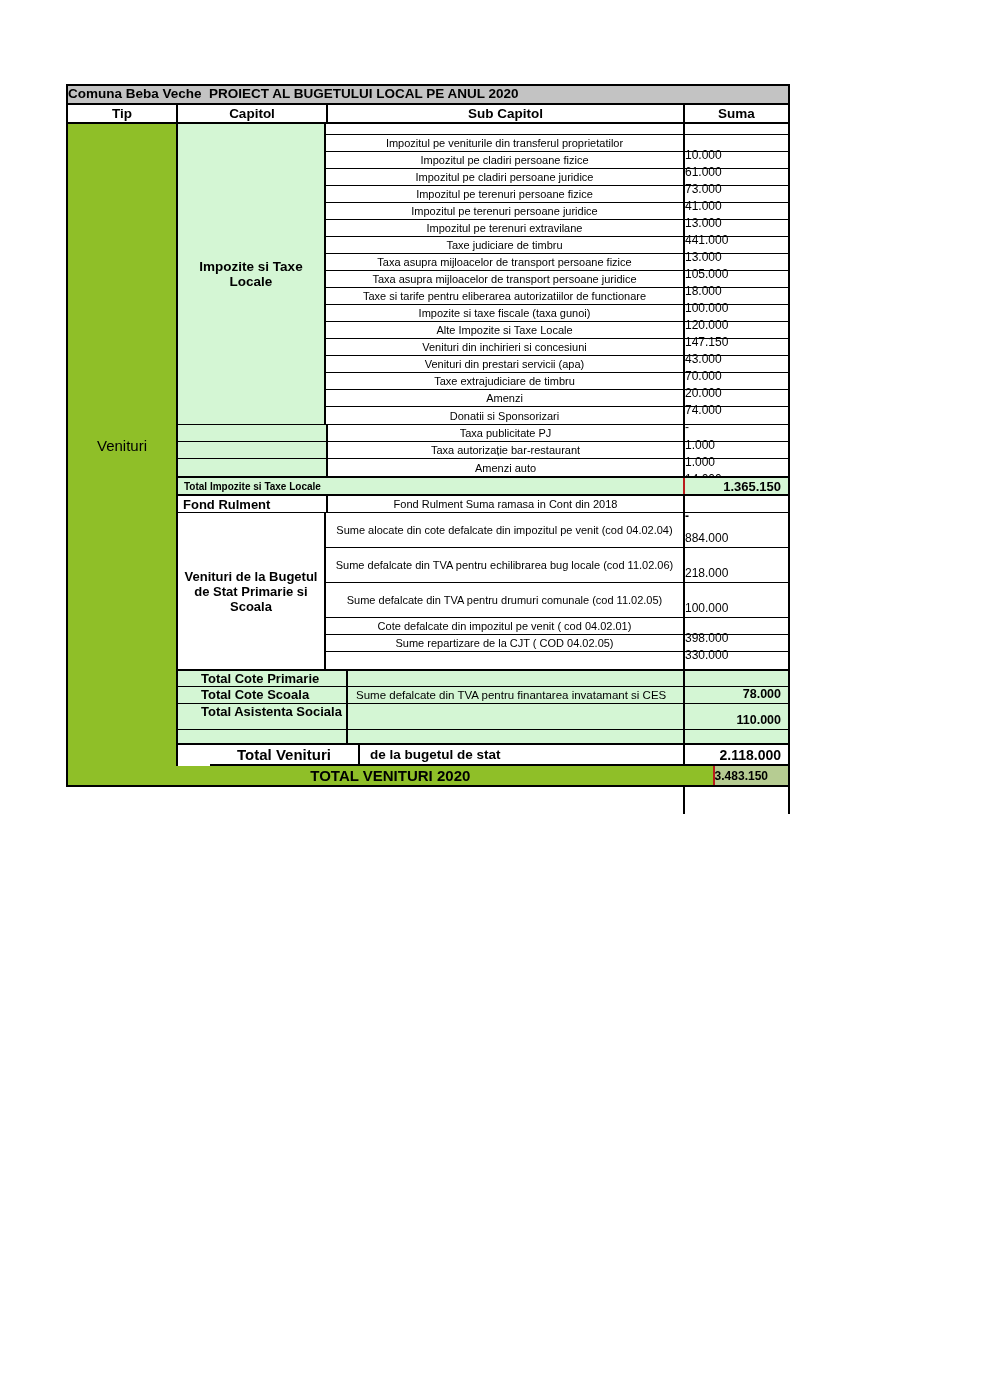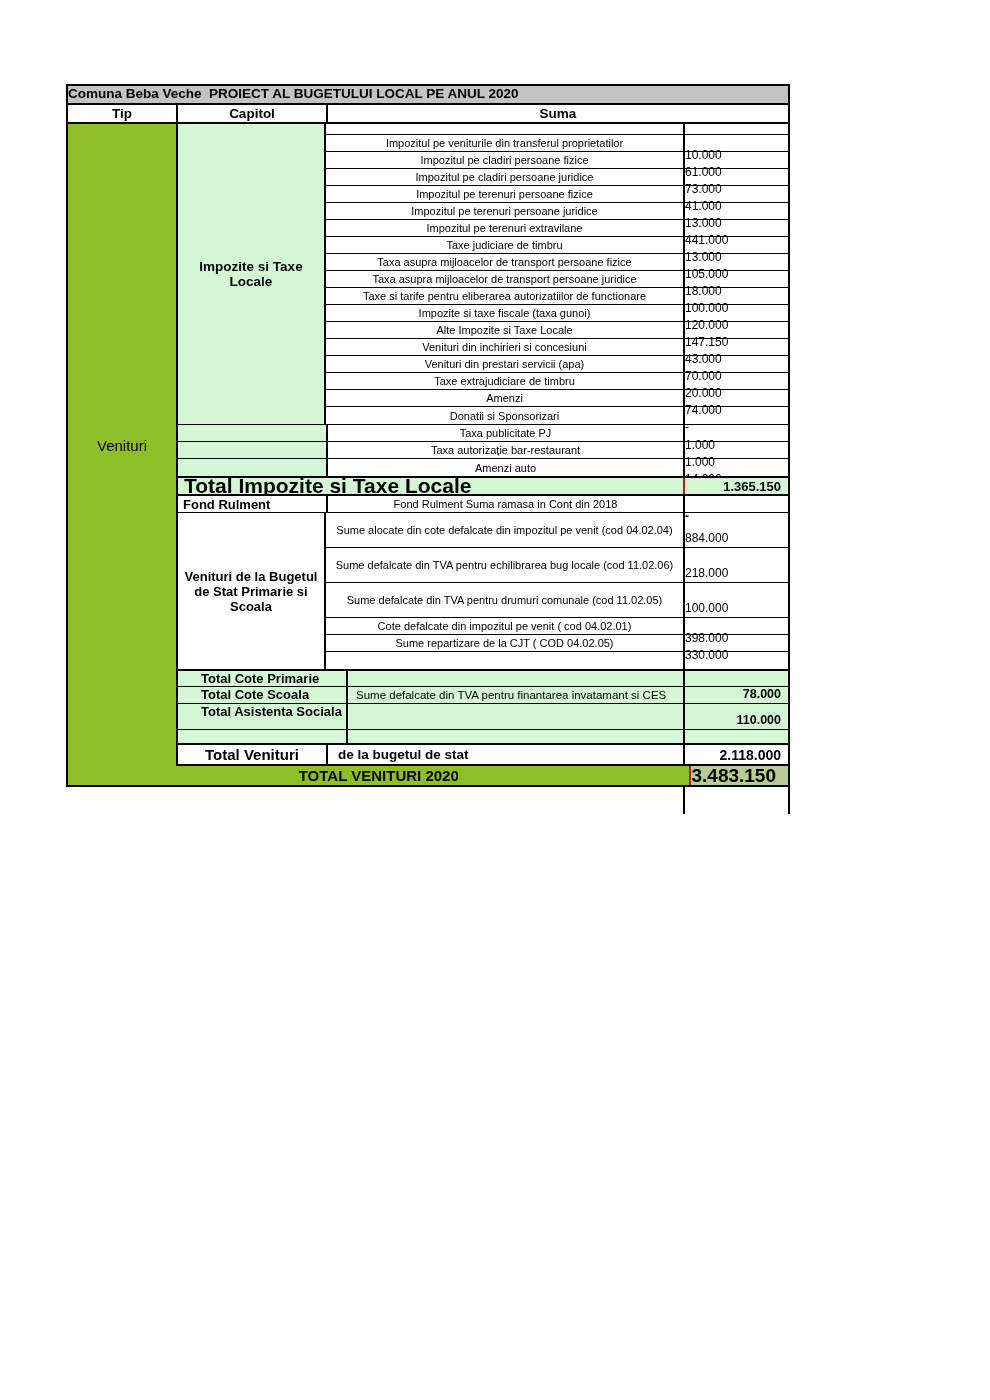--- a/index.html
+++ b/index.html
@@ -59,63 +59,64 @@
   .row.blank{height:11px;}
   .row.tall{height:35px;}
   .row.tall .suma{align-items:flex-end;padding-bottom:2px;}
   .suma.dash{padding-right:17px;}
   [data-repeat] .row:last-child{border-bottom:none;}
 
   .xcap{width:150px;border-right:2px solid #000;background:var(--lightgreen);}
   .xcap.white{background:#fff;font-weight:bold;font-size:13px;display:flex;align-items:center;padding-left:5px;}
 
   .total-impozite{display:flex;height:20px;border-top:2px solid #000;border-bottom:2px solid #000;background:var(--lightgreen);font-weight:bold;}
-  .total-impozite .lbl{flex:1;font-size:21px;padding-left:6px;border-right:2px solid #b91c1c;display:flex;align-items:center;}
+  .total-impozite .lbl{flex:1;font-size:10px;padding-left:6px;border-right:2px solid #b91c1c;display:flex;align-items:center;}
   .total-impozite .val{width:103px;font-size:13px;display:flex;align-items:center;justify-content:flex-end;padding-right:7px;}
 
   .fond-row{display:flex;height:17px;border-bottom:1px solid #000;background:#fff;}
   .fond-row .suma{font-weight:bold;}
 
   .section.buget{border-bottom:2px solid #000;}
 
   .trow{display:flex;border-bottom:1px solid #000;background:var(--lightgreen);}
   .trow .tcap{width:150px;border-right:2px solid #000;font-weight:bold;font-size:13px;padding:1px 2px 0 3px;line-height:13px;margin-left:20px;}
   .trow .tsub{flex:1;border-right:2px solid #000;font-size:11.5px;display:flex;align-items:center;padding-left:8px;}
   .trow .tval{width:103px;font-weight:bold;font-size:12.5px;display:flex;align-items:flex-end;justify-content:flex-end;padding:0 7px 2px 0;}
   .trow.h16{height:16px;}
   .trow.h17{height:17px;}
   .trow.h26{height:26px;}
   .trow.spacer{height:15px;border-bottom:2px solid #000;}
 
-  .total-venituri{display:flex;height:21px;border-bottom:2px solid #000;background:#fff;font-weight:bold;}
+  .total-venituri{display:flex;height:21px;border-bottom:2px solid #000;background:#fff;font-weight:bold;margin-left:32px;}
   .total-venituri .tcap2{width:150px;border-right:2px solid #000;font-size:15px;display:flex;align-items:center;justify-content:center;}
   .total-venituri .tsub2{flex:1;border-right:2px solid #000;font-size:13.5px;display:flex;align-items:center;padding-left:10px;}
   .total-venituri .tval2{width:103px;font-size:14px;display:flex;align-items:center;justify-content:flex-end;padding-right:7px;}
 
   .grand-total{display:flex;height:19px;font-weight:bold;}
   .grand-total .glabel{width:713px;background:var(--lime);border-right:2px solid #b91c1c;font-size:15px;display:flex;align-items:center;justify-content:center;text-align:right;}
-  .grand-total .gval{flex:1;background:var(--sage);font-size:19px;display:flex;align-items:center;justify-content:flex-end;padding-right:12px;}
+  .grand-total .gval{flex:1;background:var(--sage);font-size:12px;display:flex;align-items:center;justify-content:flex-end;padding-right:20px;}
 
   .extension{
     margin-left:617px;width:107px;height:27px;
     border-left:2px solid #000;border-right:2px solid #000;background:#fff;
   }
 </style>
 </head>
 <body>
 
 <div class="page">
   <div class="table-wrap">
     <div class="budget-table">
 
       <div class="title-row">Comuna Beba Veche  PROIECT AL BUGETULUI LOCAL PE ANUL 2020</div>
 
       <div class="header-row">
         <div class="h h-tip">Tip</div>
         <div class="h h-capitol">Capitol</div>
+        <div class="h h-sub">Sub Capitol</div>
         <div class="h h-suma">Suma</div>
       </div>
 
       <div class="body">
         <div class="tip-col">
           <span>Venituri</span>
         </div>
 
         <div class="main-col">
 

